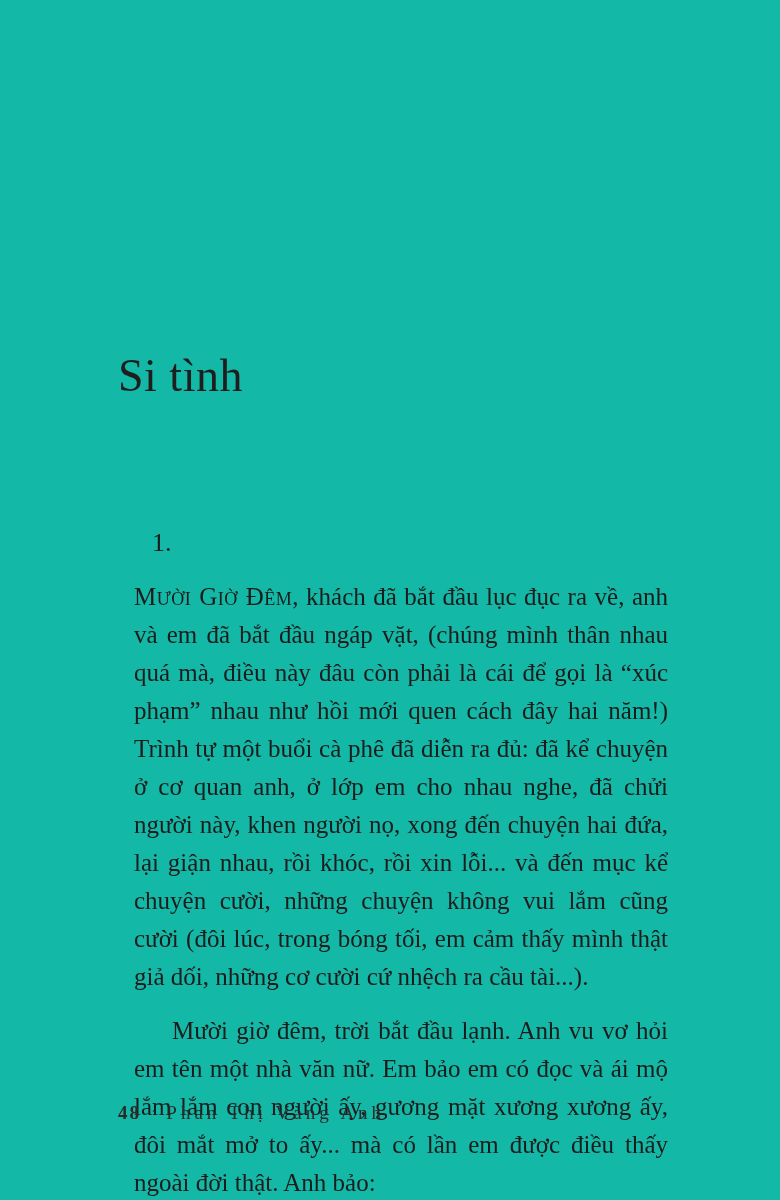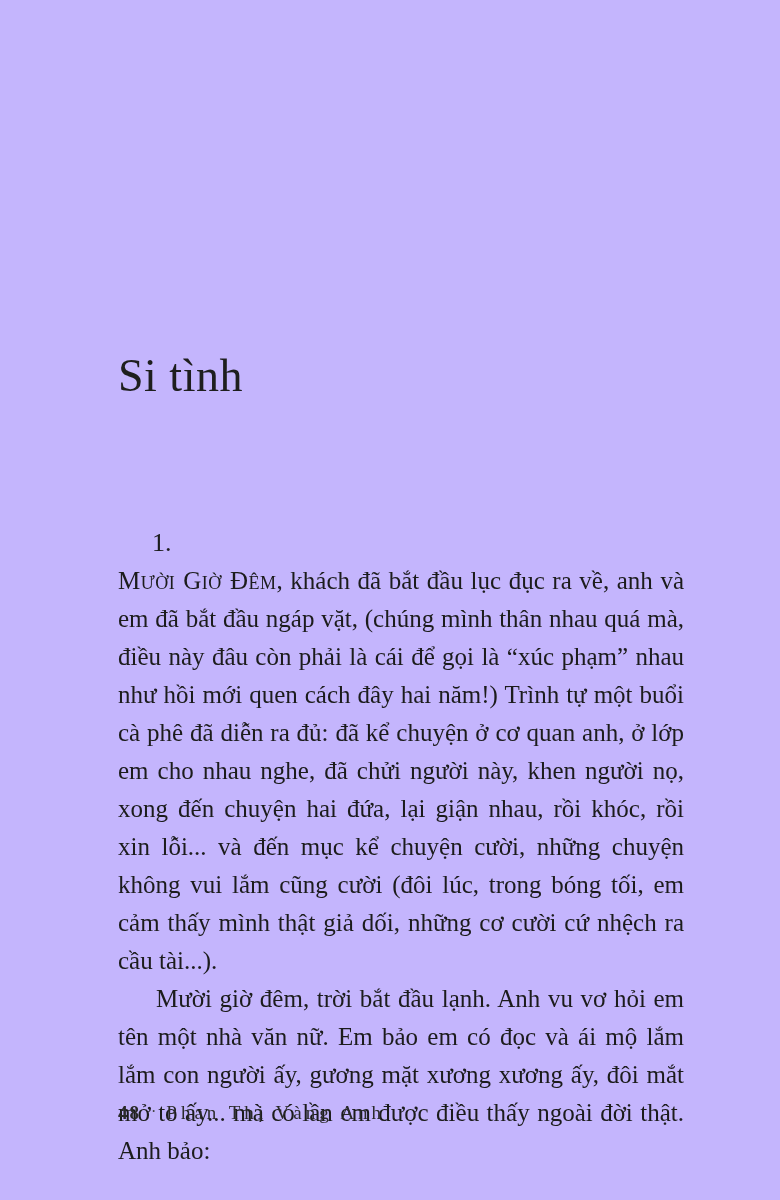--- a/index.html
+++ b/index.html
@@ -4,21 +4,21 @@
 <style>
   html, body {
     margin: 0;
     padding: 0;
     background: #ffffff;
   }
   .page {
     position: relative;
     width: 780px;
     height: 1200px;
-    background: #c4b5fd;
+    background: #14b8a6;
     overflow: hidden;
     font-family: "Liberation Serif", "DejaVu Serif", serif;
     color: #1c1c1c;
   }
   .page-title {
     margin: 350px 98px 0 118px;
     font-size: 46px;
     line-height: 52px;
     font-weight: 400;
     letter-spacing: 0.5px;
@@ -32,21 +32,21 @@
   }
   .body-text {
     margin: 0 0 0 118px;
     width: 566px;
     font-size: 25px;
     line-height: 38px;
     text-align: justify;
     color: #1c1c1c;
   }
   .body-text p {
-    margin: 0;
+    margin: 16px;
     padding: 0;
   }
   .paragraph-indent {
     text-indent: 38px;
   }
   .smallcaps-lead {
     font-variant: small-caps;
     letter-spacing: 0.5px;
   }
   .page-footer {

